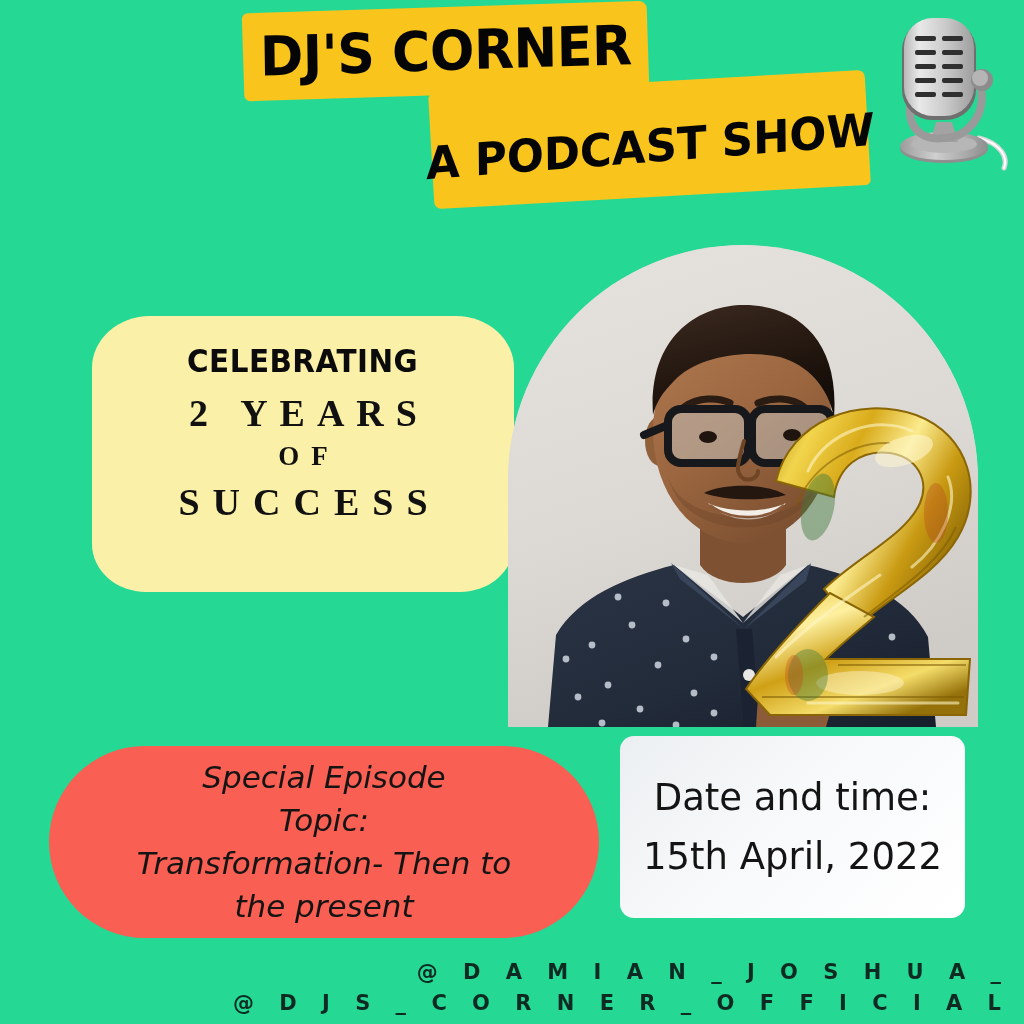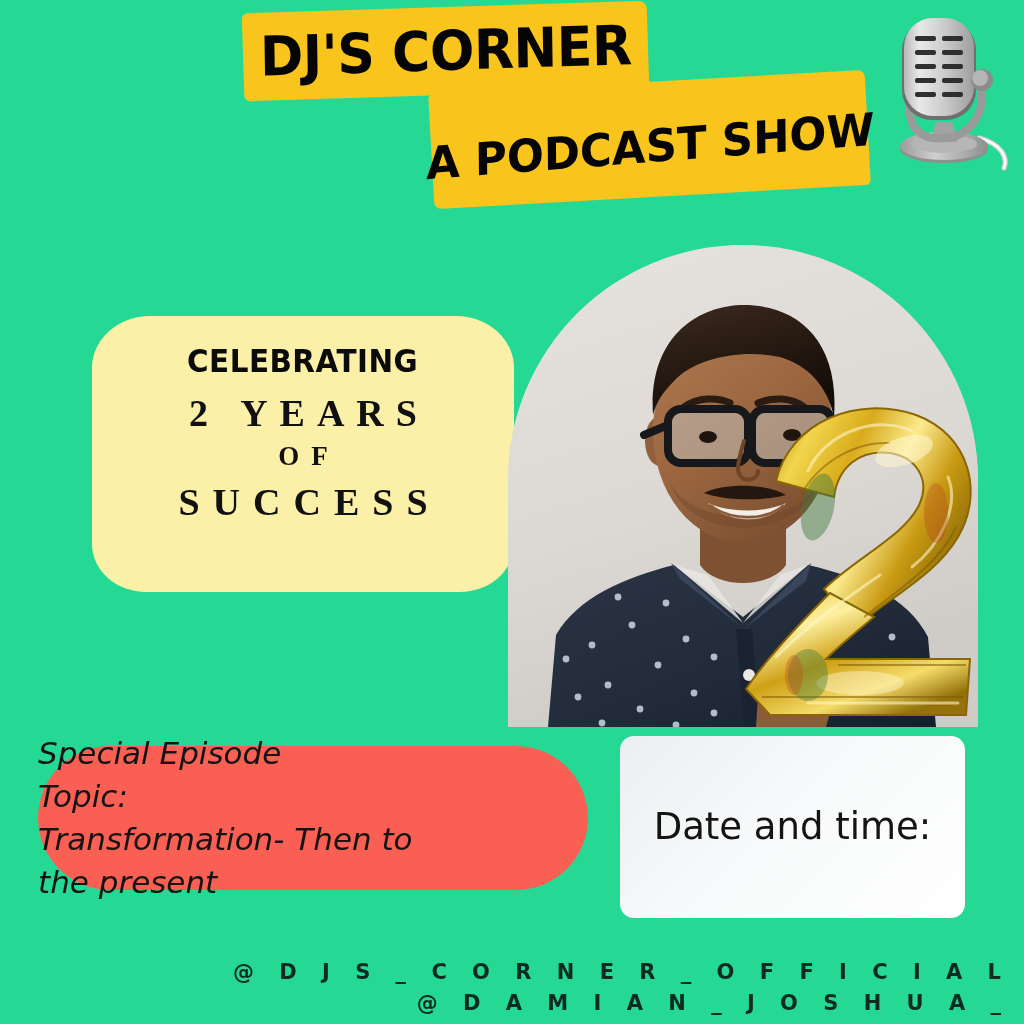--- a/index.html
+++ b/index.html
@@ -127,29 +127,29 @@
     height: 482px;
     border-radius: 235px 235px 0 0;
     overflow: hidden;
     background: #dedad6;
   }
   #host-photo svg { display: block; }
 
   
   #topic-pill {
     position: absolute;
-    left: 38px;
+    left: 49px;
     top: 746px;
     width: 550px;
-    height: 144px;
+    height: 192px;
     background: #f95f52;
     border-radius: 100px;
     display: flex;
     flex-direction: column;
-    align-items: flex-start;
+    align-items: center;
     justify-content: center;
   }
   .topic-line {
     font-family: "DejaVu Sans", sans-serif;
     font-style: italic;
     font-size: 31px;
     color: #141414;
     line-height: 1.38;
     text-align: center;
     white-space: nowrap;
@@ -427,20 +427,21 @@
 
   <div id="topic-pill">
     <div class="topic-line">Special Episode</div>
     <div class="topic-line">Topic:</div>
     <div class="topic-line">Transformation- Then to</div>
     <div class="topic-line">the present</div>
   </div>
 
   <div id="date-box">
     <div class="date-line">Date and time:</div>
+    <div class="date-line">15th April, 2022</div>
   </div>
 
   <div id="handles">
+    <div class="handle-line">@ D A M I A N _ J O S H U A _</div>
     <div class="handle-line">@ D J S _ C O R N E R _ O F F I C I A L</div>
-    <div class="handle-line">@ D A M I A N _ J O S H U A _</div>
   </div>
 
 </div>
 
 </body></html>

